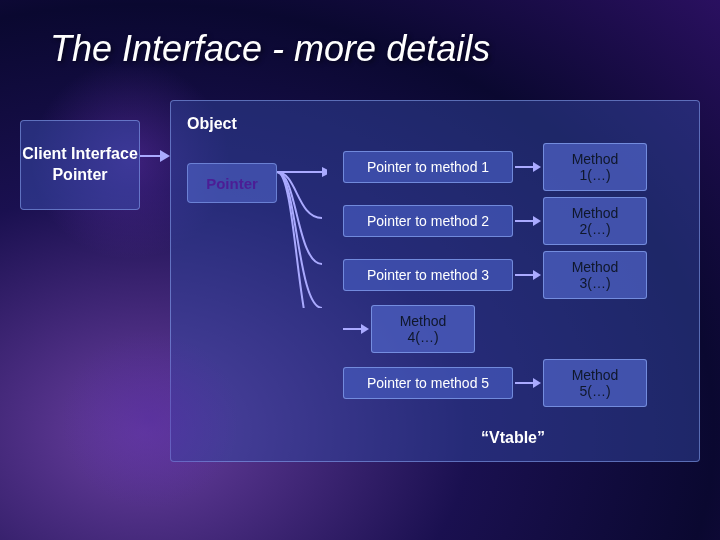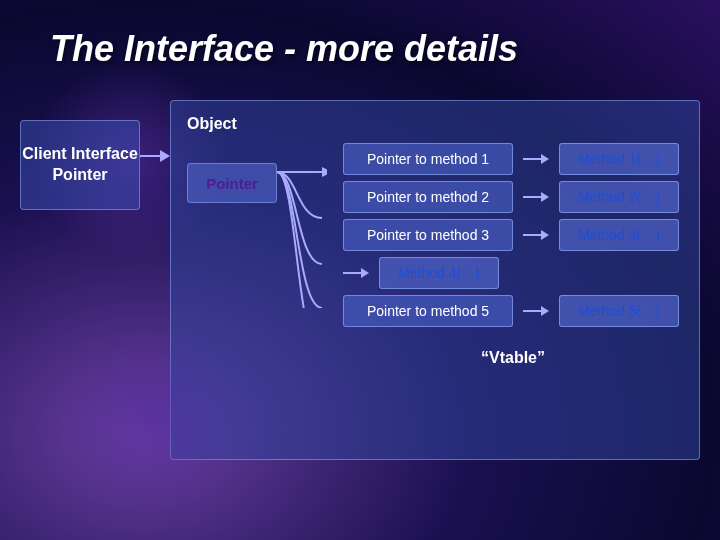--- a/index.html
+++ b/index.html
@@ -35,21 +35,21 @@
       background: radial-gradient(ellipse, rgba(80, 40, 160, 0.5) 0%, transparent 70%);
       border-radius: 50%;
     }
 
     .page-title {
       position: absolute;
       top: 28px;
       left: 50px;
       color: #ffffff;
       font-size: 36px;
-      font-weight: bold;
+      font-weight: normal;
       font-style: italic;
       text-shadow: 2px 2px 4px rgba(0,0,0,0.5);
       white-space: nowrap;
     }
 
     .main-content {
       position: absolute;
       top: 100px;
       left: 20px;
       right: 20px;
@@ -153,21 +153,21 @@
 
     .vtable-rows {
       display: flex;
       flex-direction: column;
       gap: 6px;
     }
 
     .vtable-row {
       display: flex;
       align-items: center;
-      gap: 10px;
+      gap: 2px;
     }
 
     .vtable-cell {
       background: rgba(70, 90, 190, 0.7);
       border: 1px solid rgba(150, 180, 255, 0.6);
       border-radius: 3px;
       color: #ffffff;
       font-size: 14px;
       padding: 7px 12px;
       width: 170px;
@@ -192,24 +192,24 @@
       height: 0;
       border-top: 5px solid transparent;
       border-bottom: 5px solid transparent;
       border-left: 8px solid #aaaaff;
     }
 
     .method-cell {
       background: rgba(80, 100, 200, 0.7);
       border: 1px solid rgba(150, 180, 255, 0.6);
       border-radius: 3px;
-      color: #1d4ed8;
+      color: #0f172a;
       font-size: 14px;
       padding: 7px 12px;
-      width: 120px;
+      width: 104px;
       text-align: center;
       flex-shrink: 0;
     }
 
     .vtable-label {
       text-align: center;
       color: #ffffff;
       font-size: 16px;
       font-weight: bold;
       margin-top: 22px;

